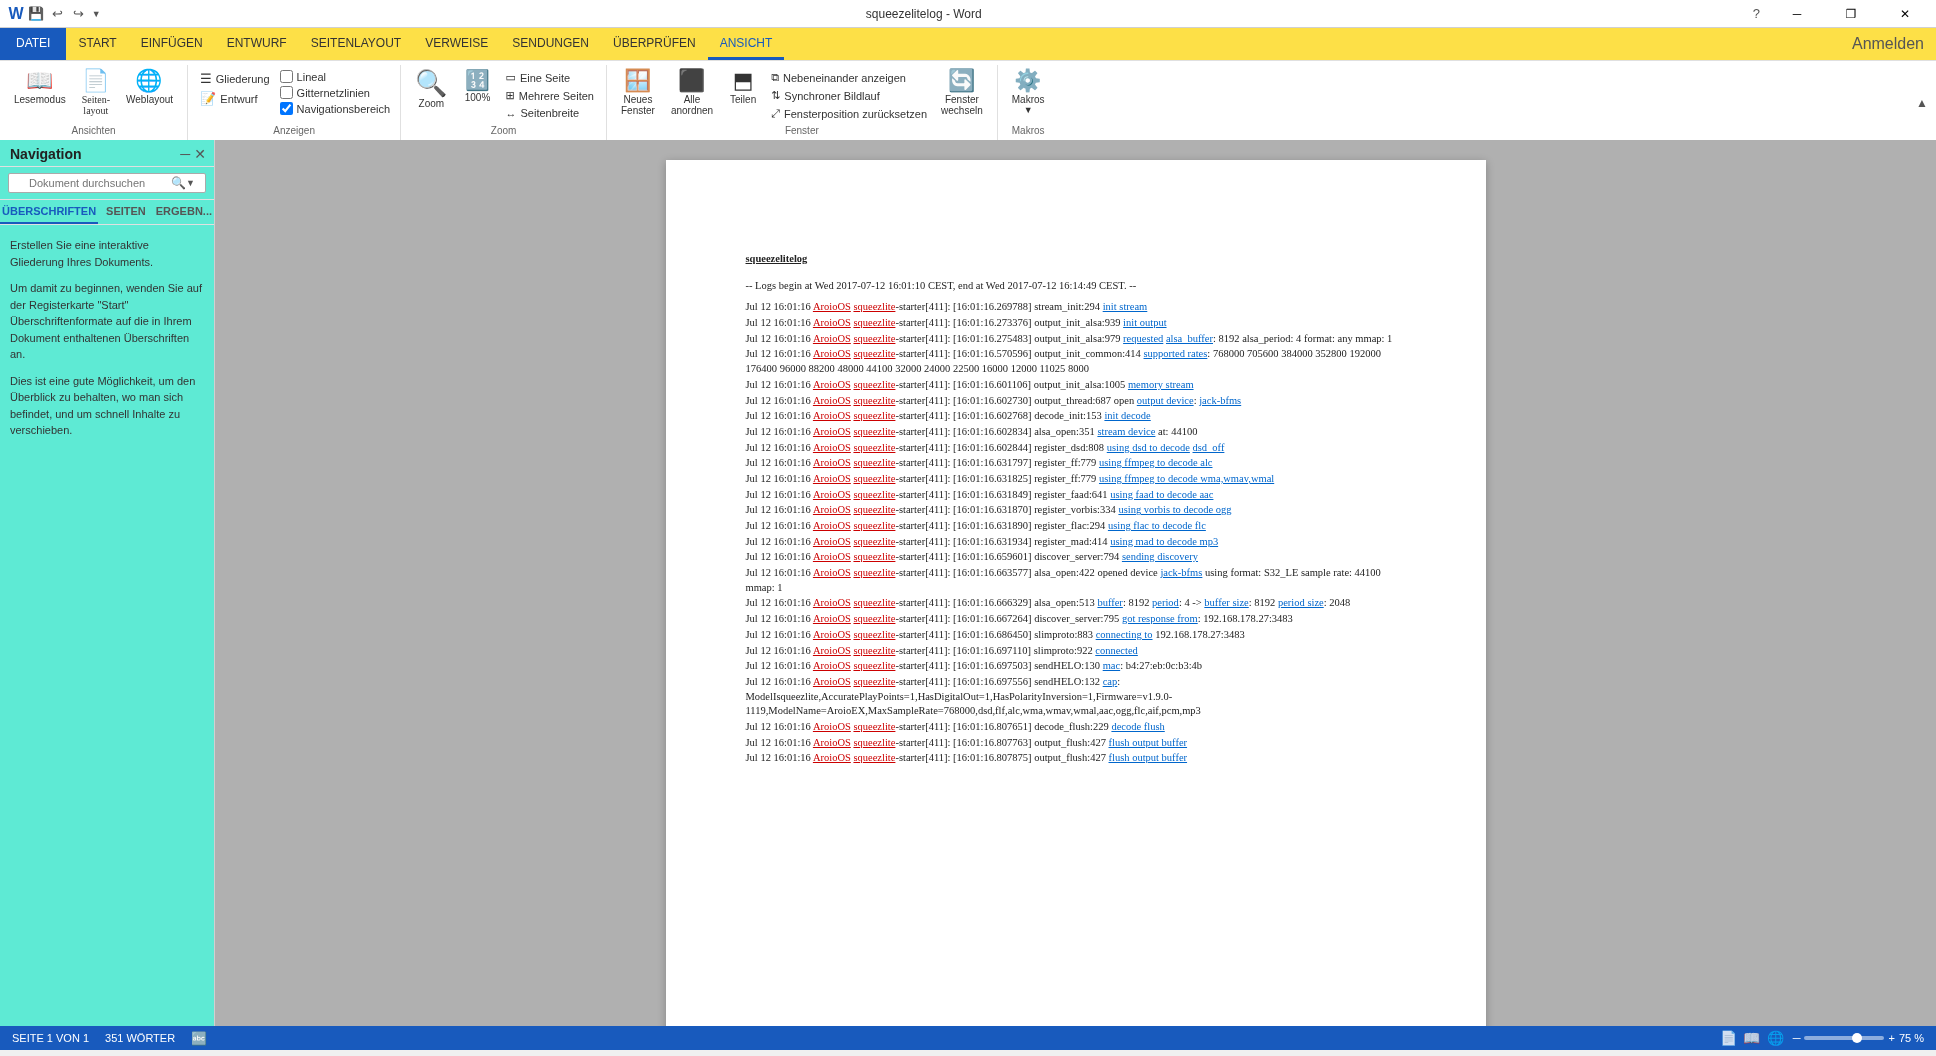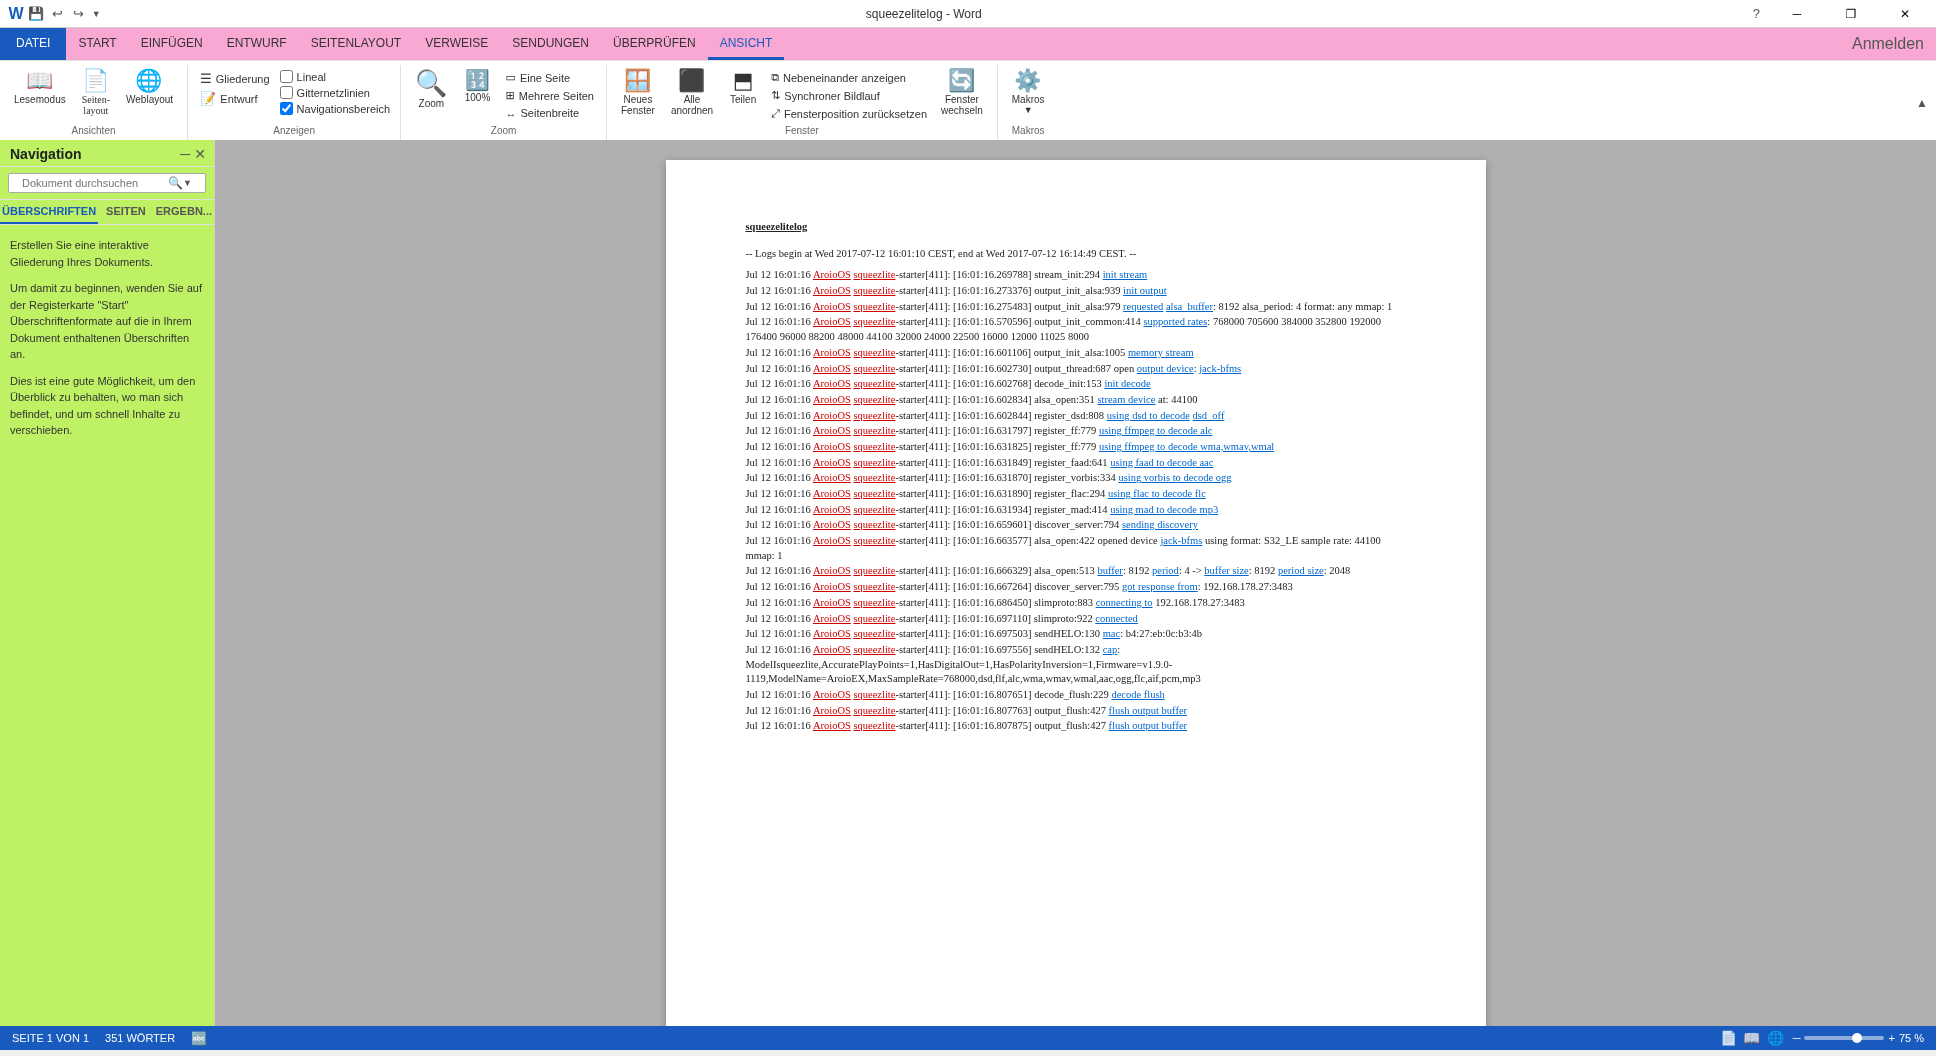--- a/index.html
+++ b/index.html
@@ -21,21 +21,21 @@
     .title-icon { width: 16px; height: 16px; display: inline-flex; align-items: center; justify-content: center; font-size: 14px; }
     .title-btn { width: 46px; height: 28px; display: inline-flex; align-items: center; justify-content: center; cursor: pointer; font-size: 12px; }
     .undo-redo { display: flex; align-items: center; gap: 2px; }
     .undo-redo span { font-size: 14px; cursor: pointer; padding: 2px 4px; }
 
     
     #ribbon-tabs {
       display: flex;
       align-items: center;
       height: 32px;
-      background: #f9a8d4;
+      background: #fde047;
       padding-left: 0;
     }
     .ribbon-tab {
       padding: 0 12px;
       height: 32px;
       display: flex;
       align-items: center;
       cursor: pointer;
       font-size: 12px;
       font-weight: 500;
@@ -106,21 +106,21 @@
     .ribbon-col { display: flex; flex-direction: column; gap: 1px; justify-content: flex-start; padding-top: 2px; }
     .checkbox-row { display: flex; align-items: center; gap: 4px; font-size: 11px; color: #333; padding: 1px 2px; cursor: pointer; }
     .checkbox-row input { margin: 0; }
 
     
     #main { display: flex; height: calc(1056px - 28px - 32px - 86px - 24px); }
 
     
     #nav-panel {
       width: 215px;
-      background: #bef264;
+      background: #5eead4;
       border-right: 1px solid #d0d0d0;
       display: flex;
       flex-direction: column;
       flex-shrink: 0;
     }
     #nav-header {
       display: flex;
       align-items: center;
       justify-content: space-between;
       padding: 6px 8px 4px 10px;
@@ -132,21 +132,21 @@
     #nav-search {
       padding: 6px 8px;
       border-bottom: 1px solid #e0e0e0;
     }
     #nav-search-box {
       display: flex;
       align-items: center;
       border: 1px solid #aaa;
       border-radius: 2px;
       background: #fff;
-      padding: 2px 13px;
+      padding: 2px 20px;
     }
     #nav-search-input {
       border: none;
       outline: none;
       flex: 1;
       font-size: 11px;
       color: #333;
     }
     #nav-tabs {
       display: flex;
@@ -179,21 +179,21 @@
       background: #fff;
       width: 820px;
       min-height: 900px;
       padding: 60px 80px 60px 80px;
       box-shadow: 0 2px 8px rgba(0,0,0,0.25);
       font-size: 10.5px;
       font-family: 'Times New Roman', Times, serif;
       color: #222;
       line-height: 1.4;
     }
-    .doc-title { font-weight: bold; text-decoration: underline; margin-bottom: 12px; display: inline-block; }
+    .doc-title { font-weight: bold; text-decoration: underline; margin-bottom: 12px; display: inline-block; margin-top: 32px; }
     .doc-line { margin-bottom: 1px; }
     .doc-link { color: #0066cc; text-decoration: underline; }
     .doc-link-red { color: #cc0000; text-decoration: underline; }
 
     
     #status-bar {
       height: 24px;
       background: #185abd;
       display: flex;
       align-items: center;

